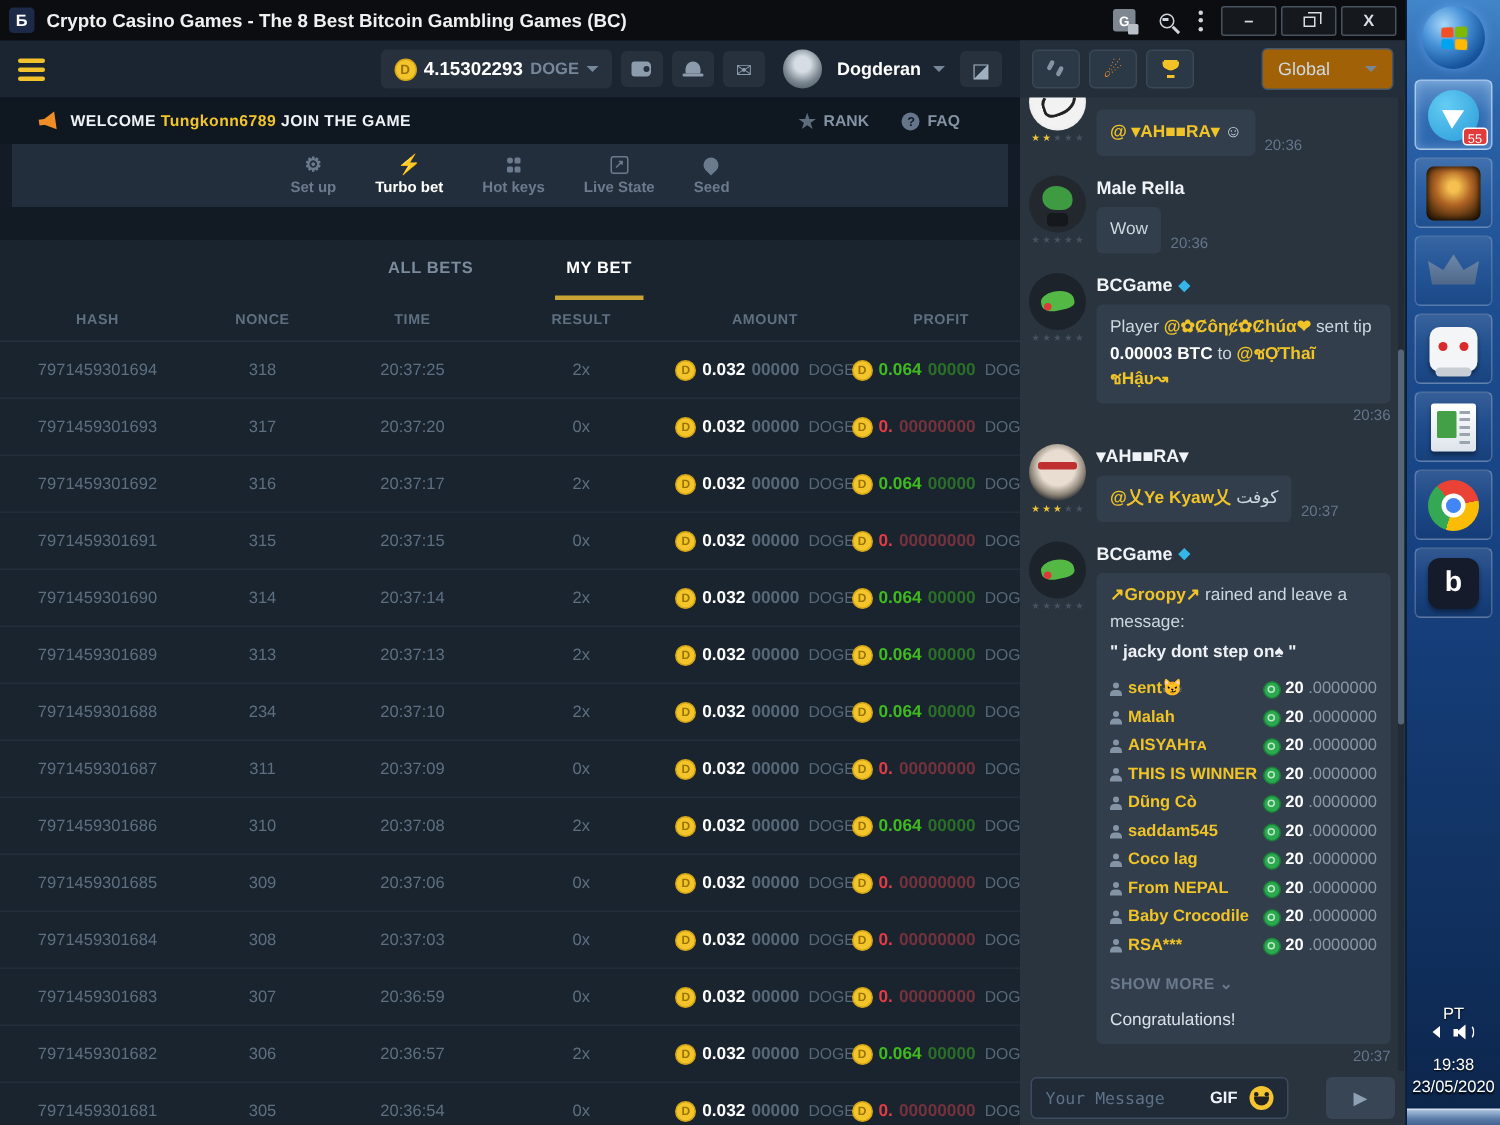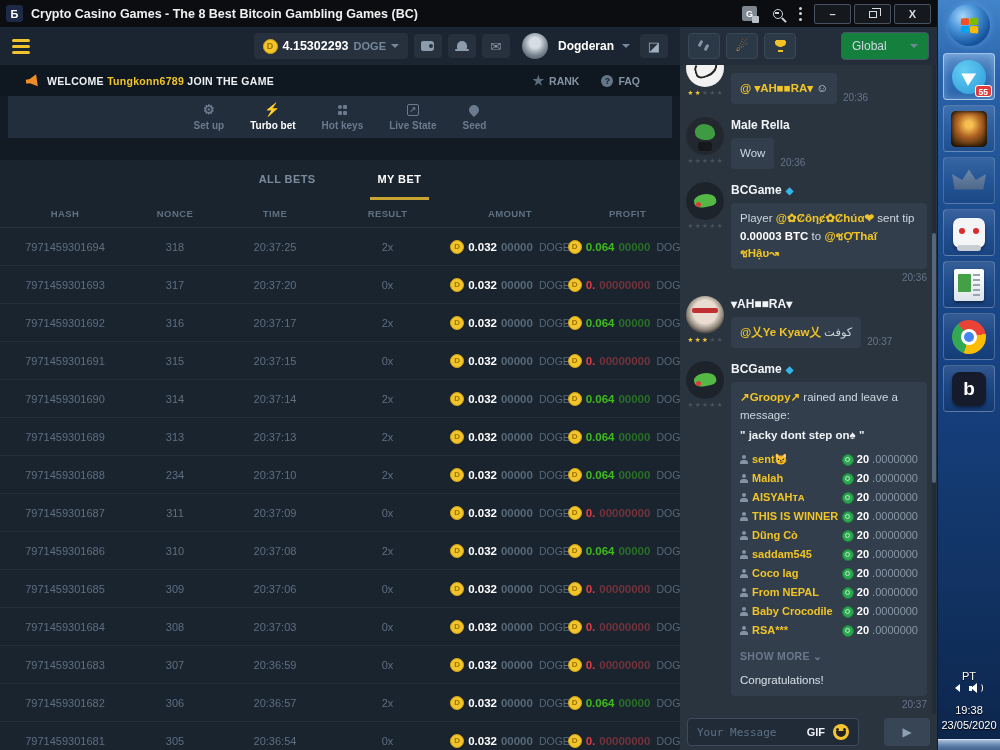--- a/index.html
+++ b/index.html
@@ -98,21 +98,21 @@
 .chat-head{height:38px;background:#232e3a;display:flex;align-items:center;padding:0 8px;gap:6px;flex-shrink:0}
 .chat-ic-btn{width:32px;height:26px;border:1px solid #3a4856;border-radius:4px;background:#2b3846;display:flex;align-items:center;justify-content:center}
 .ic-rain{position:relative;width:12px;height:12px}
 .ic-rain i{position:absolute;width:3px;height:7px;background:#8494a5;border-radius:2px;transform:rotate(28deg)}
 .ic-rain i:nth-child(1){left:1px;top:0}
 .ic-rain i:nth-child(2){left:7px;top:4px}
 .ic-comet{color:#f08c28;font-size:14px;line-height:1}
 .ic-trophy{position:relative;width:13px;height:12px}
 .ic-trophy::before{content:"";position:absolute;left:2px;top:0;width:9px;height:7px;background:#f3c226;border-radius:0 0 5px 5px;box-shadow:-2px 0 0 -1px #f3c226,2px 0 0 -1px #f3c226}
 .ic-trophy::after{content:"";position:absolute;left:4px;bottom:0;width:5px;height:2px;background:#f3c226;box-shadow:0 -2px 0 -1px #f3c226}
-.global-dd{margin-left:auto;width:88px;height:28px;border:1px solid #46566a;border-radius:4px;color:#cfd9e2;font-size:12px;display:flex;align-items:center;justify-content:space-between;padding:0 10px;background:#15803d;cursor:pointer}
+.global-dd{margin-left:auto;width:88px;height:28px;border:1px solid #46566a;border-radius:4px;color:#cfd9e2;font-size:12px;display:flex;align-items:center;justify-content:space-between;padding:0 10px;background:#a16207;cursor:pointer}
 .chat-msgs{flex:1;overflow:hidden;display:flex;flex-direction:column;justify-content:flex-end;padding:0 10px 4px 6px;position:relative}
 .chat-track{position:absolute;right:1px;top:0;bottom:0;width:4px;background:#222c36}
 .chat-thumb{position:absolute;right:1px;top:168px;width:4px;height:250px;background:#55657a;border-radius:2px}
 .msg{display:flex;gap:7px;margin-top:13px}
 .msg-left{width:38px;flex-shrink:0;display:flex;flex-direction:column;align-items:center}
 .avatar{width:38px;height:38px;border-radius:50%;flex-shrink:0}
 .av-ahura{background:radial-gradient(circle at 50% 42%,#e8ddd0 40%,#8d8478 62%,#23272e 78%);position:relative;overflow:hidden}
 .av-ahura::after{content:"";position:absolute;left:6px;right:6px;top:12px;height:5px;background:#c03030;border-radius:2px}
 .av-yekyaw{background:radial-gradient(circle at 50% 50%,#f2f2f2 62%,#d9d9d9);position:relative;overflow:hidden}
 .av-yekyaw::after{content:"";position:absolute;left:8px;top:10px;width:20px;height:14px;border:2.5px solid #222;border-radius:50% 40% 60% 30%;transform:rotate(-18deg);border-top-color:transparent}
@@ -161,21 +161,21 @@
 
 .taskbar{width:63px;height:750px;background:linear-gradient(180deg,#4285c9 0%,#2a62a8 10%,#1d4d8f 28%,#164181 50%,#123465 75%,#0e2a54 92%,#0c2449 100%);display:flex;flex-direction:column;align-items:center;padding-top:4px;position:relative;flex-shrink:0;border-left:1px solid #0a1d3a}
 .orb{width:42px;height:42px;border-radius:50%;background:radial-gradient(circle at 35% 30%,#a8d8f8 0%,#4a94da 35%,#16559e 72%,#0d3b77 100%);display:flex;align-items:center;justify-content:center;box-shadow:0 0 7px #7ab4ff80;margin-bottom:7px;cursor:pointer}
 .flag{width:18px;height:15px;display:grid;grid-template-columns:1fr 1fr;grid-template-rows:1fr 1fr;gap:1px;transform:perspective(40px) rotateY(-16deg)}
 .flag i{border-radius:1.5px}
 .flag i:nth-child(1){background:#f25022}.flag i:nth-child(2){background:#7fba00}
 .flag i:nth-child(3){background:#00a4ef}.flag i:nth-child(4){background:#ffb900}
 .tb-btn{width:52px;height:47px;border-radius:4px;margin-bottom:5px;display:flex;align-items:center;justify-content:center;position:relative;border:1px solid #ffffff38;background:linear-gradient(#ffffff1f,#ffffff08 45%,#00000014);cursor:pointer}
 .tb-btn.lit{background:linear-gradient(#bfe0ff59,#5ea4e833 50%,#2e72c04d);border-color:#cfe6ffb0;box-shadow:inset 0 0 8px #bfe2ff66}
 .tb-btn.dim{opacity:.8}
-.badge{position:absolute;bottom:2px;right:2px;background:#e23b3b;color:#fff;font-size:8.5px;font-weight:bold;border-radius:3px;padding:0 3px;height:12px;line-height:12px;border:1px solid #fff}
+.badge{position:absolute;bottom:2px;right:2px;background:#e23b3b;color:#fff;font-size:8.5px;font-weight:normal;border-radius:3px;padding:0 3px;height:12px;line-height:12px;border:1px solid #fff}
 .ic-telegram{width:34px;height:34px;border-radius:50%;background:radial-gradient(circle at 35% 30%,#64ccf4,#2a9bd8);display:flex;align-items:center;justify-content:center}
 .ic-telegram i{width:0;height:0;border-top:7px solid transparent;border-bottom:7px solid transparent;border-left:13px solid #fff;transform:rotate(-28deg) translateX(1px)}
 .ic-game{width:36px;height:36px;border-radius:5px;background:radial-gradient(circle at 50% 38%,#f5c050 12%,#b06424 42%,#4a2c0c 78%,#2a1804);box-shadow:inset 0 0 4px #000}
 .ic-crown{width:34px;height:26px;background:linear-gradient(#93a2b5,#5c6b7e);clip-path:polygon(8% 85%,0% 25%,30% 48%,50% 8%,70% 48%,100% 25%,92% 85%);opacity:.85}
 .ic-robot{width:32px;height:30px;background:#f3f5f7;border-radius:7px;position:relative;box-shadow:0 2px 3px #0006}
 .ic-robot::before{content:"";position:absolute;top:10px;left:6px;width:6px;height:6px;border-radius:50%;background:#d92b2b;box-shadow:14px 0 0 #d92b2b}
 .ic-robot::after{content:"";position:absolute;bottom:-3px;left:4px;width:24px;height:6px;border-radius:3px;background:#c9ced4}
 .ic-doc{width:30px;height:32px;background:linear-gradient(#ffffff,#dde4ea);border-radius:2px;position:relative;box-shadow:0 2px 3px #0006;overflow:hidden}
 .ic-doc::before{content:"";position:absolute;left:4px;top:5px;width:13px;height:18px;background:#43a047;border-radius:1px}
 .ic-doc::after{content:"";position:absolute;right:4px;top:5px;width:7px;height:22px;background:repeating-linear-gradient(#9aa5af 0 2px,transparent 2px 5px)}

